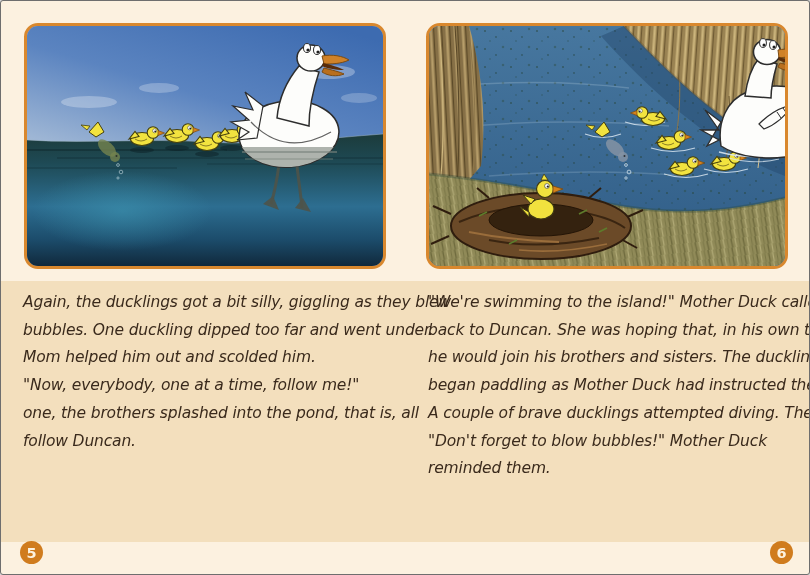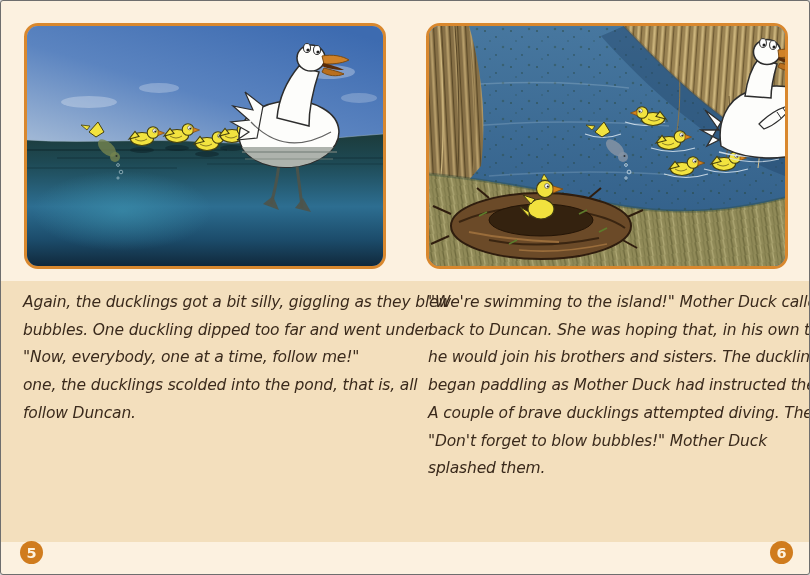--- a/index.html
+++ b/index.html
@@ -275,30 +275,31 @@
         <path d="M330,98 C340,88 352,81 363,79 C357,90 346,99 335,103 Z" fill="#fdfdfb" stroke="#2d2d2d" stroke-width="1.2"></path>
         <path d="M354,82 L358,88" stroke="#2d2d2d" stroke-width="1"></path>
         <path d="M348,86 L352,92" stroke="#2d2d2d" stroke-width="1"></path>
       </g>
     </svg>
   </figure>
 
   <div class="story left">
     <div class="line">Again, the ducklings got a bit silly, giggling as they blew</div>
     <div class="line">bubbles. One duckling dipped too far and went under.</div>
+    <div class="line">Mom helped him out and scolded him.</div>
     <div class="line">"Now, everybody, one at a time, follow me!"</div>
-    <div class="line">one, the ducklings scolded into the pond, that is, all</div>
+    <div class="line">one, the brothers splashed into the pond, that is, all</div>
     <div class="line">follow Duncan.</div>
   </div>
 
   <div class="story right">
     <div class="line">"We're swimming to the island!" Mother Duck called</div>
     <div class="line">back to Duncan. She was hoping that, in his own time,</div>
     <div class="line">he would join his brothers and sisters. The ducklings</div>
     <div class="line">began paddling as Mother Duck had instructed them.</div>
     <div class="line">A couple of brave ducklings attempted diving. They</div>
     <div class="line">"Don't forget to blow bubbles!" Mother Duck</div>
-    <div class="line">splashed them.</div>
+    <div class="line">reminded them.</div>
   </div>
 
   <div class="page-circle pc-left">5</div>
   <div class="page-circle pc-right">6</div>
 </div>
 
 </body></html>

